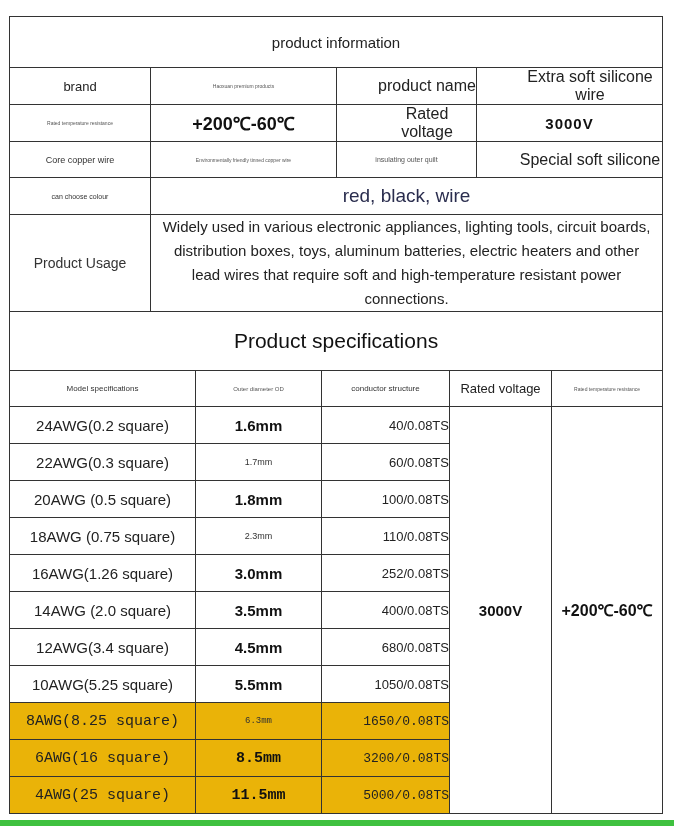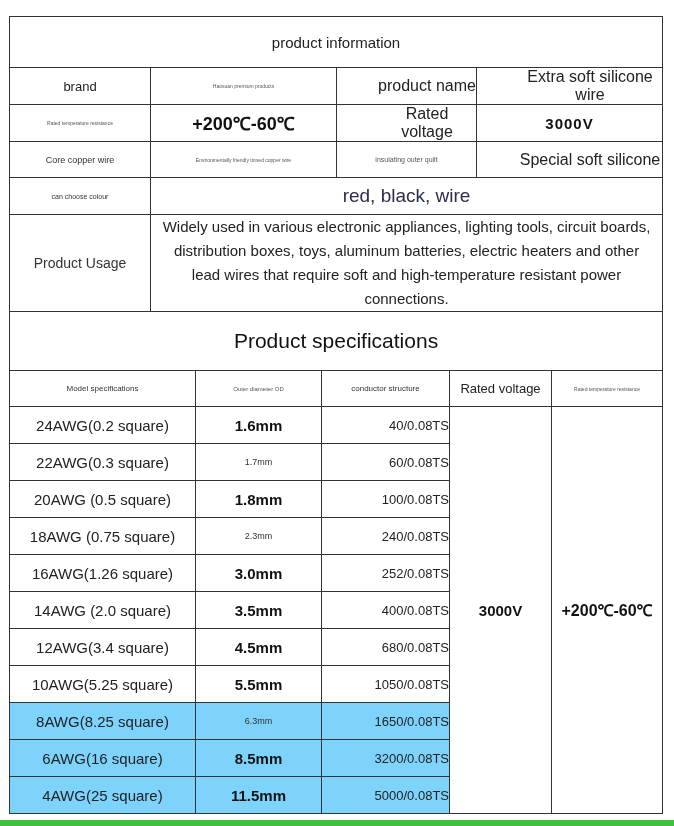--- a/index.html
+++ b/index.html
@@ -18,21 +18,21 @@
     .colour { font-size: 19px; color: #2a2d4e; height: 36px; }
     .usage { height: 90px; }
     .usage-text { font-size: 15px; color: #222; line-height: 24px; padding: 0 10px; }
     .spec-title { height: 58px; font-size: 21px; color: #111; }
     .spec-head { height: 36px; }
     .spec-row { height: 37px; }
     .model { font-size: 15px; color: #222; }
     .od-b { font-size: 15px; font-weight: bold; color: #111; }
     .od-s { font-size: 9px; color: #333; }
     .cond { font-size: 13px; color: #222; text-align: right; }
-    .hl td.hlc { background: #7dd3fc; }
+    .hl td.hlc { background: #eab308; font-family: Liberation Mono, monospace; }
     .merged-v { font-size: 15px; font-weight: bold; color: #111; }
     .merged-t { font-size: 16px; font-weight: bold; color: #111; }
     .green-bar { position: absolute; left: 0; top: 820px; width: 674px; height: 6px; background: #3fc13f; }
   </style>
 </head>
 <body>
 
 <div class="sheet">
   <table>
     <colgroup>
@@ -108,21 +108,21 @@
           <td class="cond hlc">60/0.08TS</td>
         </tr>
         <tr class="spec-row">
           <td class="model hlc">20AWG (0.5 square)</td>
           <td class="od-b hlc">1.8mm</td>
           <td class="cond hlc">100/0.08TS</td>
         </tr>
         <tr class="spec-row">
           <td class="model hlc">18AWG (0.75 square)</td>
           <td class="od-s hlc">2.3mm</td>
-          <td class="cond hlc">240/0.08TS</td>
+          <td class="cond hlc">110/0.08TS</td>
         </tr>
         <tr class="spec-row">
           <td class="model hlc">16AWG(1.26 square)</td>
           <td class="od-b hlc">3.0mm</td>
           <td class="cond hlc">252/0.08TS</td>
         </tr>
         <tr class="spec-row">
           <td class="model hlc">14AWG (2.0 square)</td>
           <td class="od-b hlc">3.5mm</td>
           <td class="cond hlc">400/0.08TS</td>

